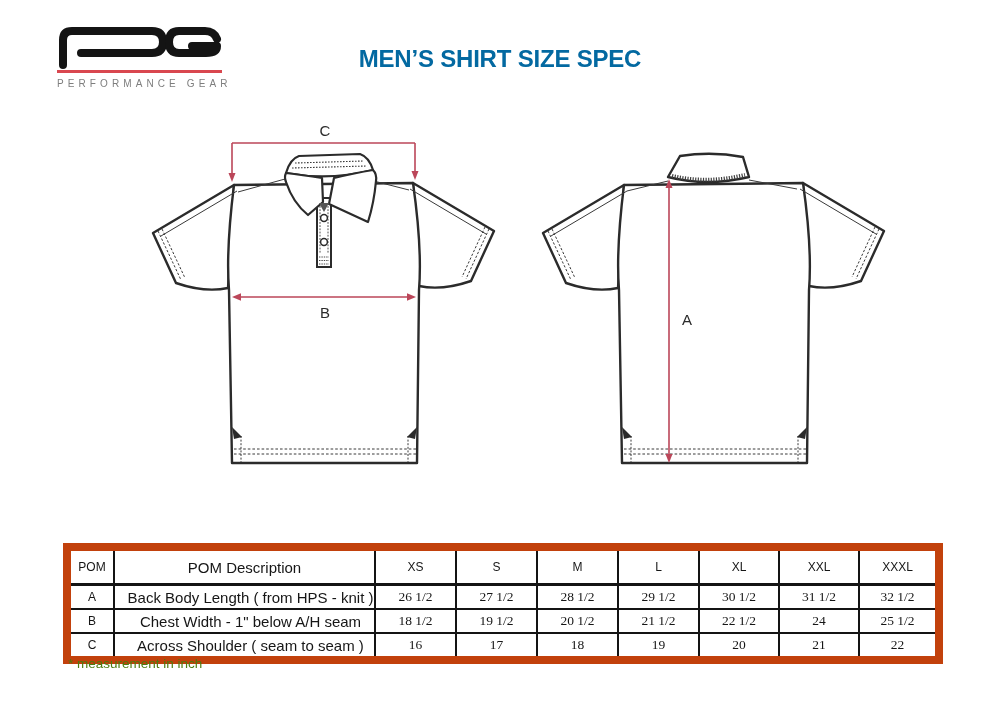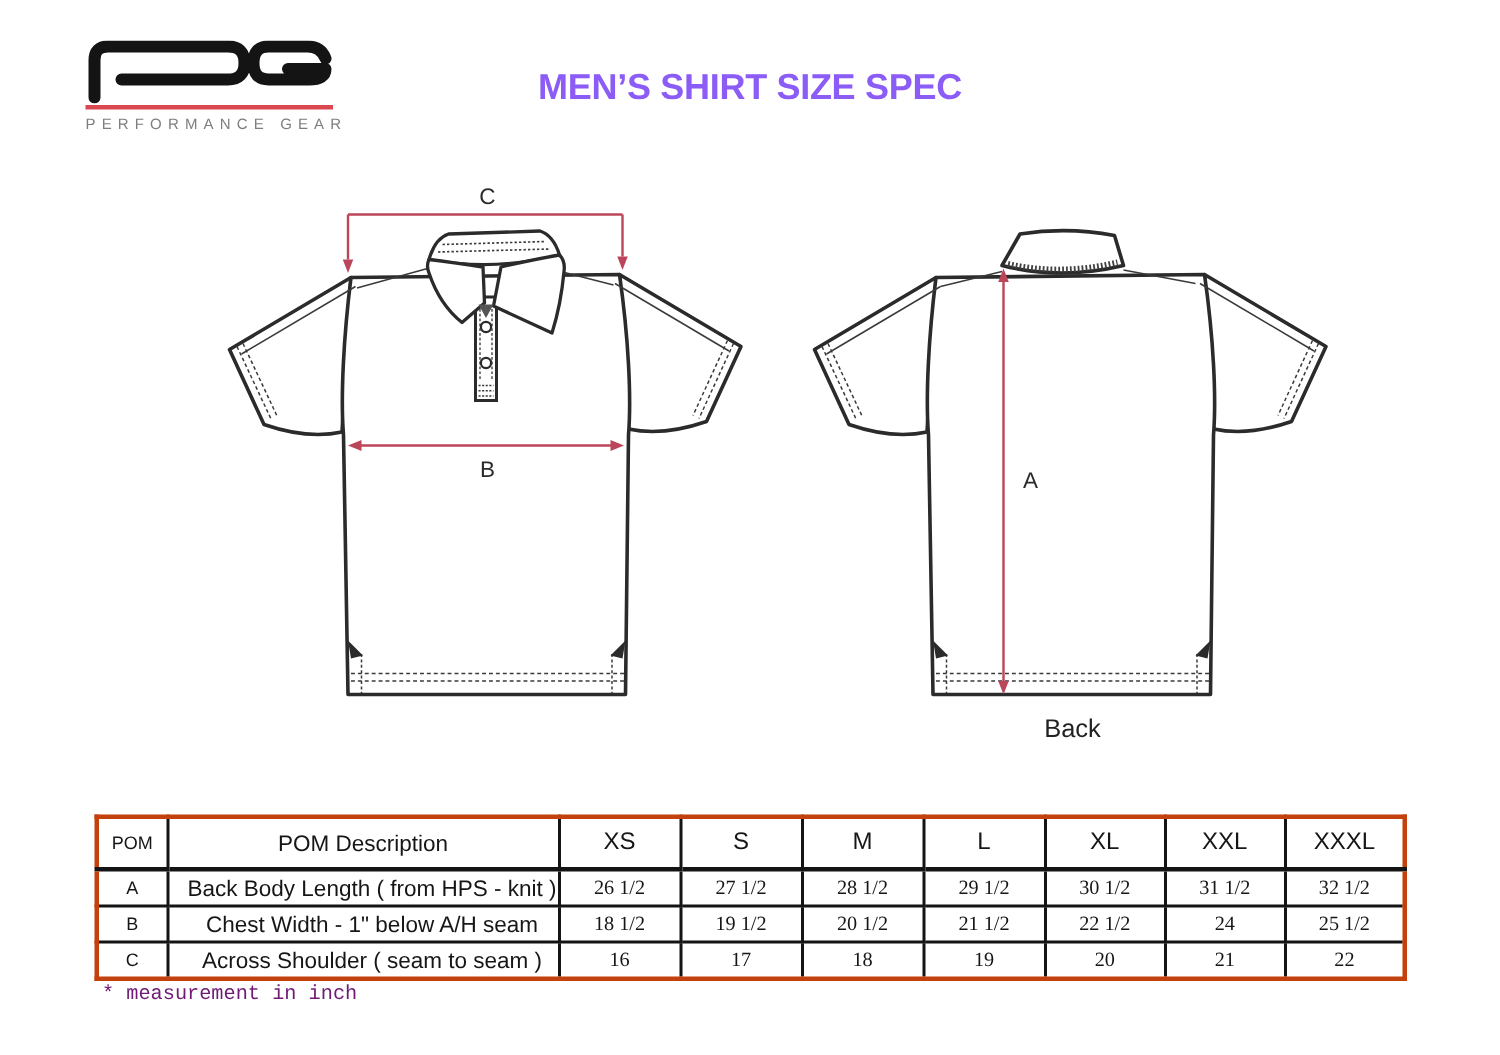--- a/index.html
+++ b/index.html
@@ -7,43 +7,43 @@
     width:1000px;height:703px;background:#ffffff;position:relative;overflow:hidden;
     font-family:"Liberation Sans",sans-serif;color:#1a1a1a;
   }
   
   .logo{position:absolute;left:57px;top:27px;width:168px;}
   .logo svg{display:block;}
   .logo-underline{width:165px;height:3px;background:#d9474f;margin-top:1px;}
   .logo-tagline{color:#7e7e7e;font-size:10px;letter-spacing:4.1px;margin-top:5px;white-space:nowrap;}
   
   .page-title{position:absolute;top:45px;left:0;width:1000px;text-align:center;
-    font-size:24px;font-weight:bold;letter-spacing:-0.2px;color:#8b5cf6;}
+    font-size:24px;font-weight:bold;letter-spacing:-0.2px;color:#0369a1;}
   
   .figure{position:absolute;top:118px;width:360px;}
   .figure.front{left:145px;}
   .figure.back{left:535px;}
   .figure svg{display:block;}
   .figure .caption{text-align:center;font-size:17px;color:#222;margin-top:6px;}
   .figure svg text{font-family:"Liberation Sans",sans-serif;font-size:15px;fill:#2b2b2b;}
   
   .spec-table{position:absolute;left:63px;top:543px;width:872px;border-collapse:collapse;
-    table-layout:fixed;border:3px solid #c2410c;}
+    table-layout:fixed;border:8px solid #c2410c;}
   .spec-table th,.spec-table td{border:2px solid #141414;text-align:center;padding:0;
     font-weight:normal;color:#161616;overflow:hidden;white-space:nowrap;}
   .spec-table thead th{height:32px;border-bottom:3px solid #141414;}
   .spec-table tbody td{height:22px;}
   .th-pom{font-size:12px;}
   .th-desc{font-size:15px;margin-top:45px;}
-  .th-size{font-size:16px;}
+  .th-size{font-size:12px;}
   .td-pom{font-size:12px;}
   .td-desc{font-size:15px;text-align:center;padding-left:12px !important;}
   .td-val{font-size:13.5px;font-family:Liberation Serif, serif;}
   
-  .footnote{position:absolute;left:68px;top:656px;font-size:13.5px;color:#701a75;font-family:Liberation Mono, monospace;}
+  .footnote{position:absolute;left:68px;top:656px;font-size:13.5px;color:#4d7c0f;}
 </style>
 </head>
 <body>
 
 <div class="logo">
   <svg width="165" height="42" viewBox="0 0 165 42">
     <g fill="none" stroke="#141414" stroke-width="8" stroke-linecap="round" stroke-linejoin="round">
       <path d="M 6 38 L 6 13 Q 6 4 15 4 L 95 4 Q 106 4 106 15 Q 106 26 95 26 L 24 26"></path>
       <path d="M 160 12 Q 157 4 148 4 L 122 4 Q 112 4 112 15 Q 112 26 122 26 L 149 26 Q 160 26 160 19 L 135 19"></path>
     </g>
@@ -150,21 +150,20 @@
     <path fill="#ffffff" stroke="#2b2b2b" stroke-width="2.4" stroke-linejoin="round" d="M 133 59 L 145 38 Q 177 33 208 39 L 214 59 Q 172 69 133 59 Z"></path>
     <path fill="none" stroke="#3f3f3f" stroke-width="4" stroke-dasharray="1.2 1.4" d="M 137 58 Q 172 66 210 57"></path>
 
     <g stroke="#bb4659" fill="#bb4659" stroke-width="1.6">
       <path d="M 134 69 L 134 337" fill="none"></path>
       <path d="M 134 61 L 130.5 70 L 137.5 70 Z" stroke="none"></path>
       <path d="M 134 345 L 130.5 336 L 137.5 336 Z" stroke="none"></path>
       <text x="147" y="207" stroke="none" fill="#2b2b2b">A</text>
     </g>
   </svg>
-  <div class="caption">Back</div>
 </div>
 
 <table class="spec-table">
   <colgroup>
     <col style="width:47px">
       <col style="width:261px">
     <col style="width:81px">
       <col style="width:81px">
       <col style="width:81px">
       <col style="width:81px">

